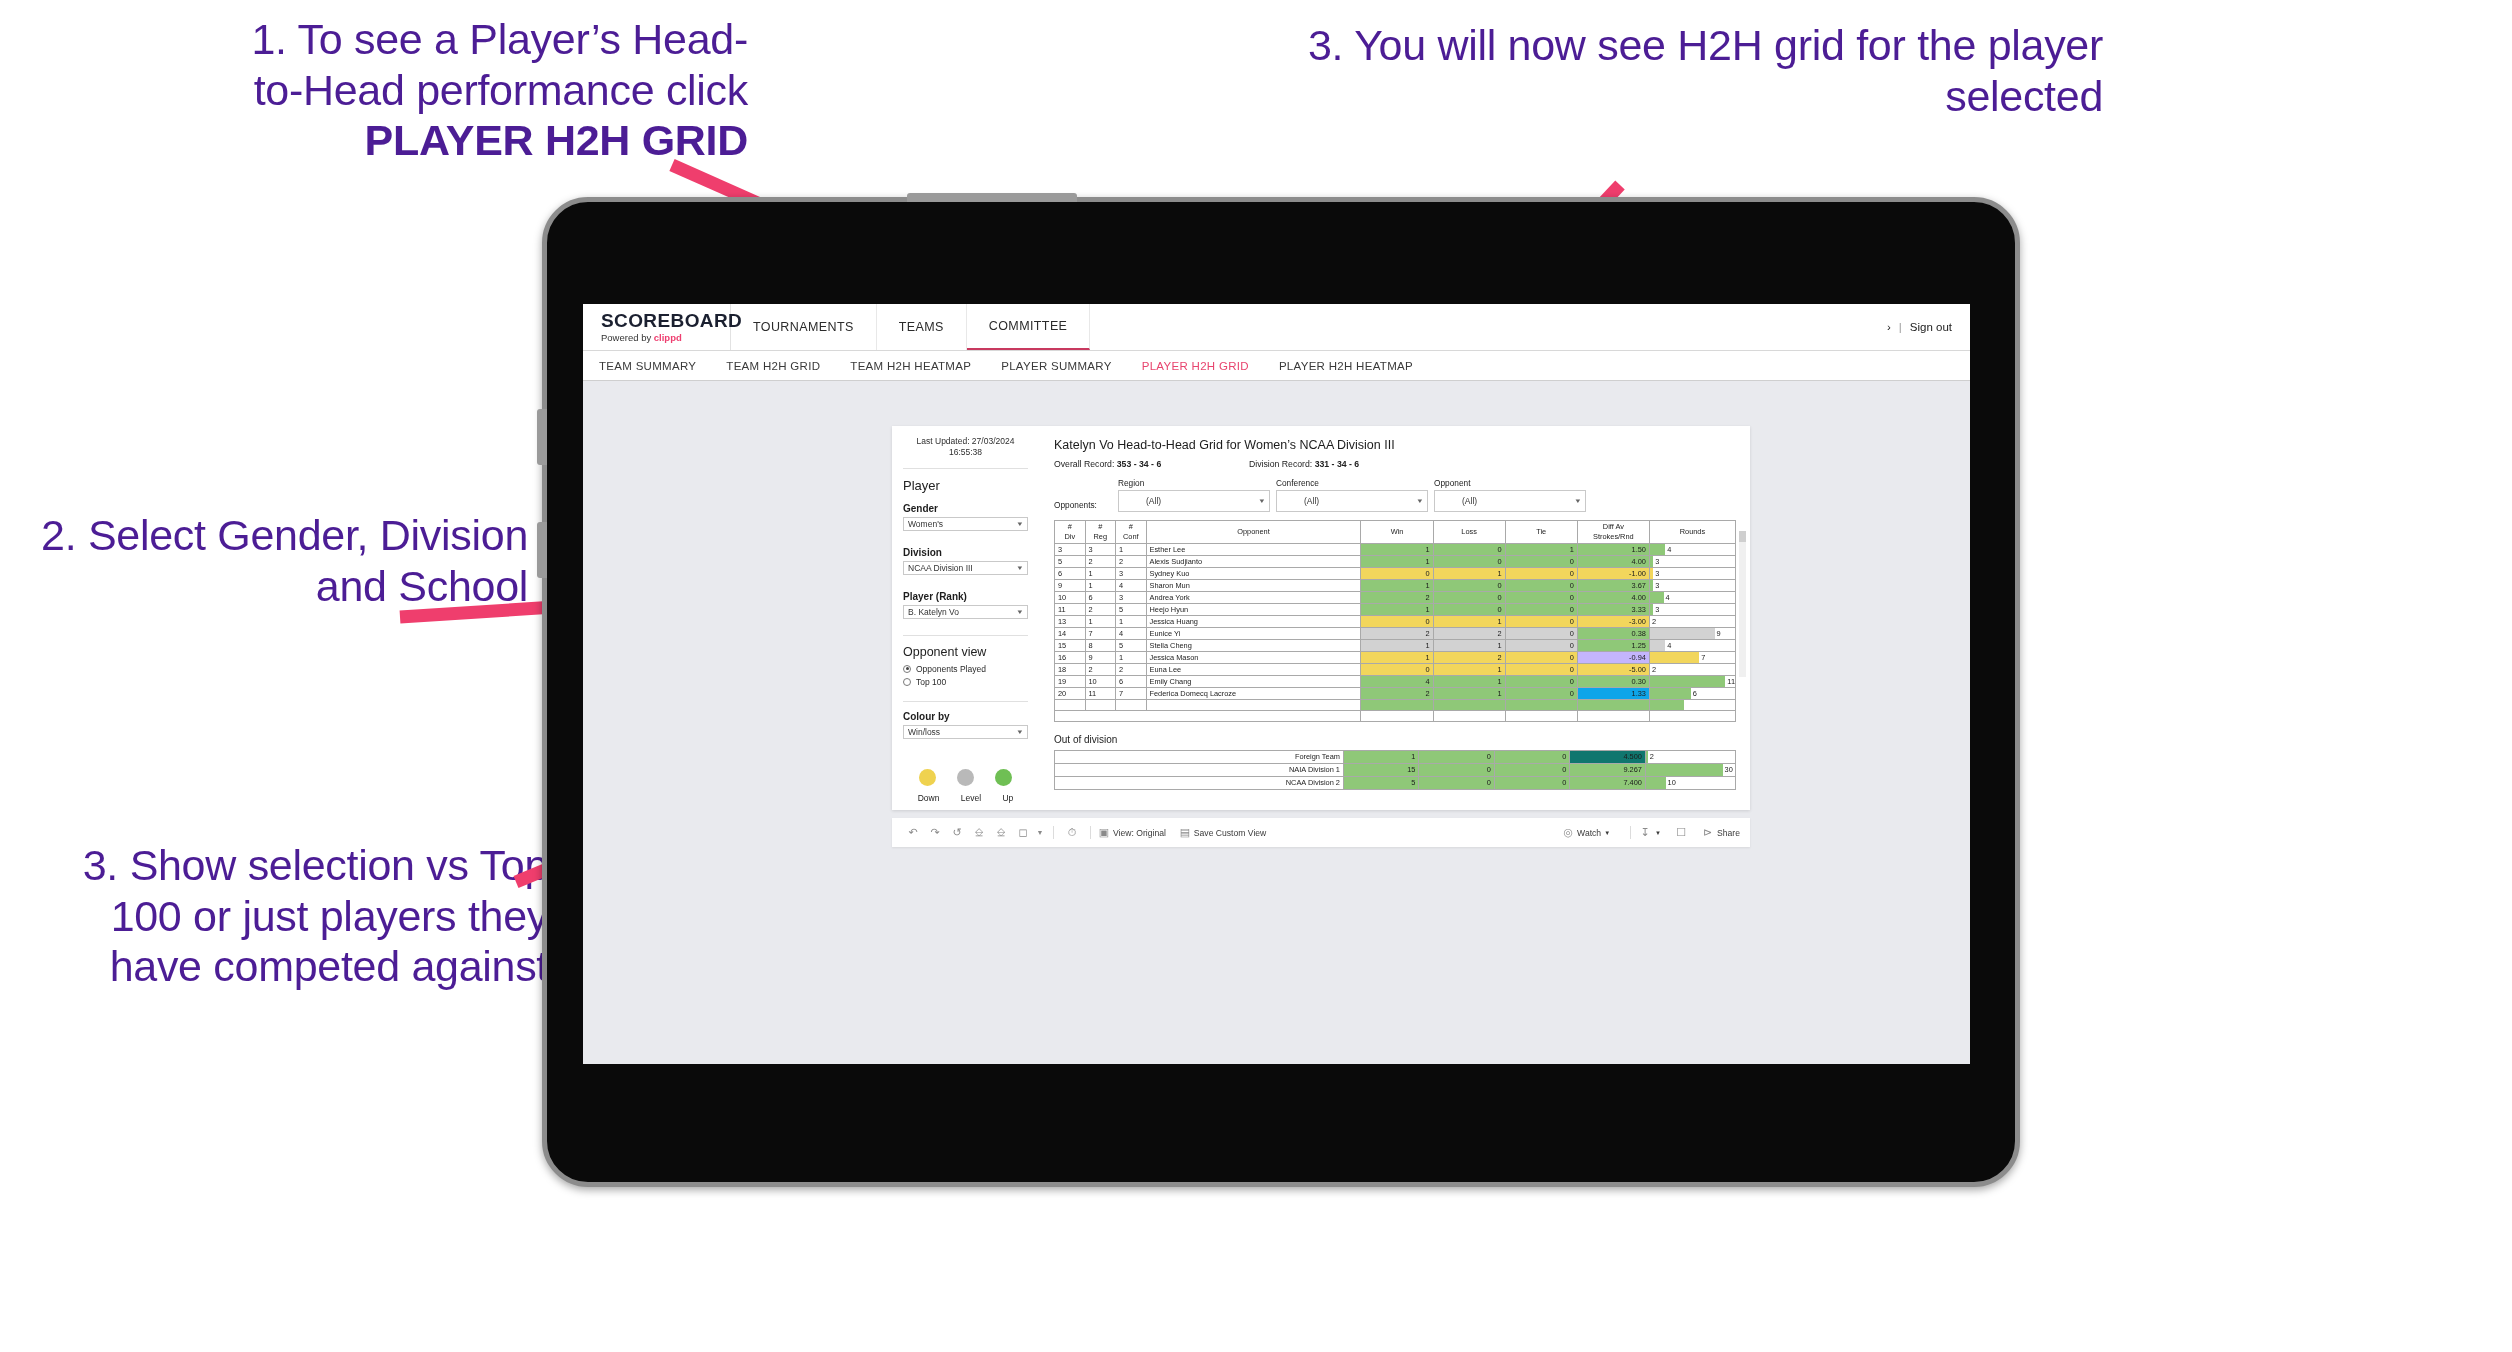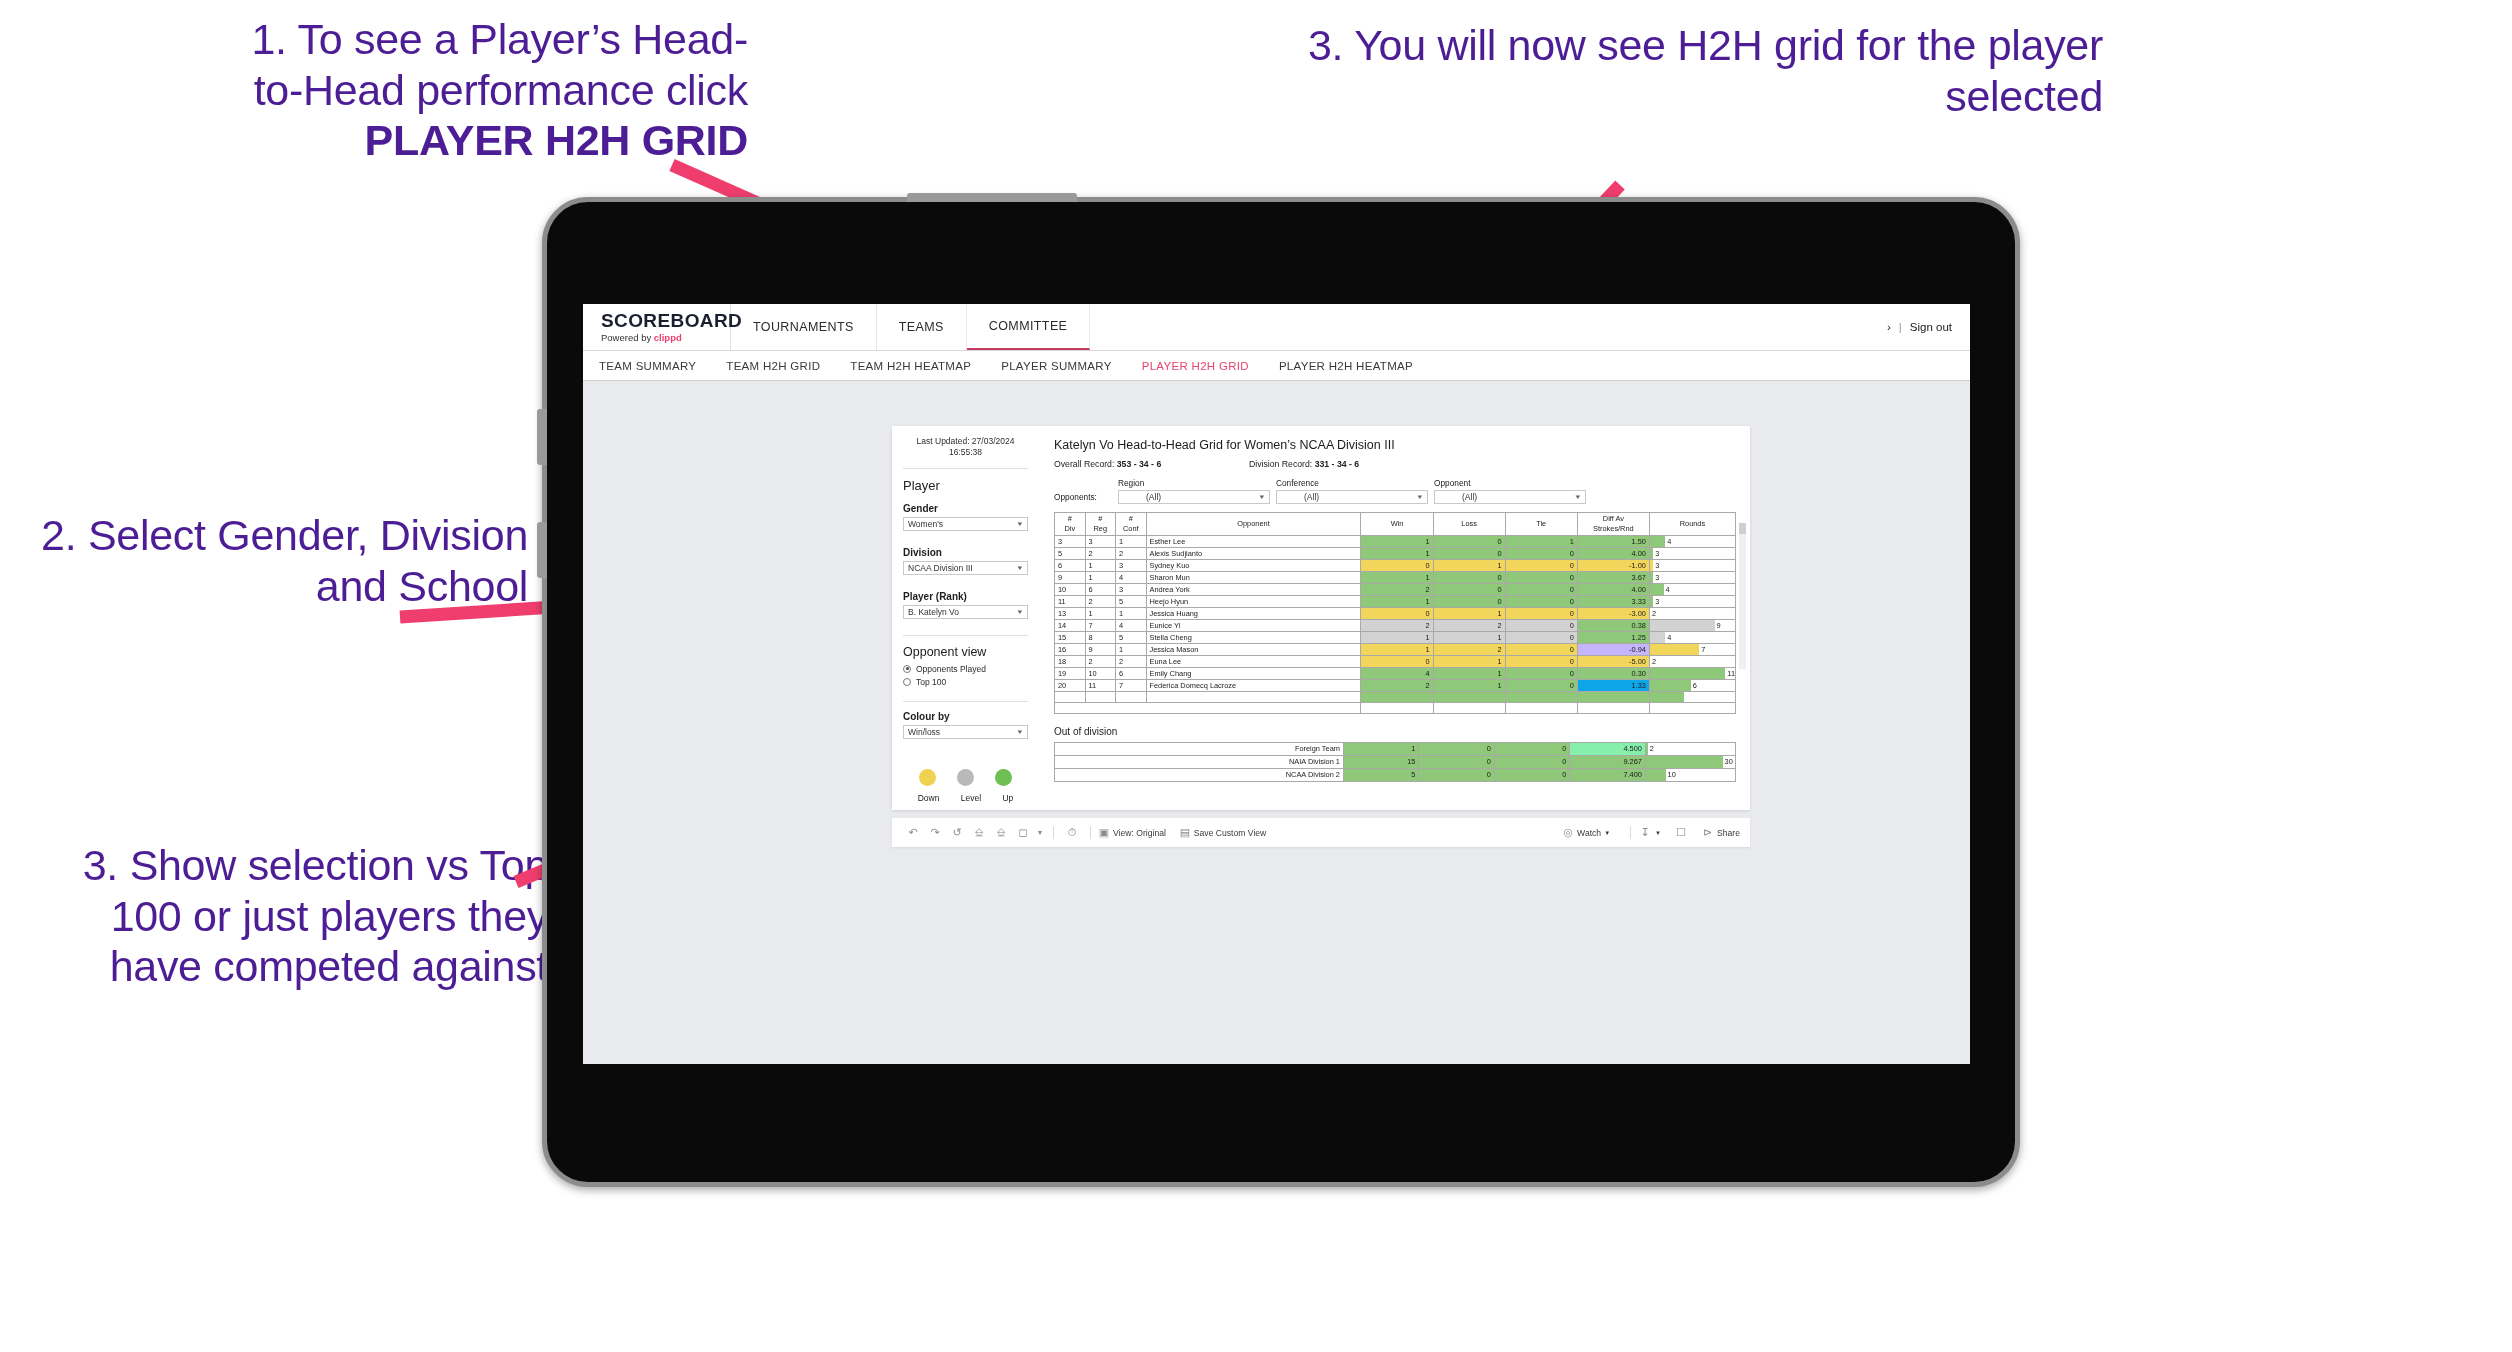--- a/index.html
+++ b/index.html
@@ -143,21 +143,21 @@
   .viz-main { flex:1; padding: 12px 14px 0 14px; position:relative; }
   .viz-title { font-size:12.5px; color:#1c1c1c; }
   .records { display:flex; margin-top: 7px; font-size:8.7px; color:#222; }
   .records .rec1 { width: 195px; }
   .records b { font-weight:700; }
 
   .filters { display:flex; align-items:flex-end; margin-top: 9px; gap: 6px; }
   .filters .flabel-inline { font-size:8.3px; color:#222; padding-bottom:2px; width: 58px; }
   .fgroup { display:flex; flex-direction:column; }
   .fgroup .cap { font-size:8.3px; color:#222; margin-bottom:2px; }
-  .fgroup .ddl { width: 152px; height:14px;padding-left:27px; }
+  .fgroup .ddl { width: 152px; height:22px;padding-left:27px; }
 
   
   .tbl-wrap { margin-top: 8px; position:relative; }
   table.h2h { border-collapse: collapse; width: 100%; table-layout: fixed; }
   table.h2h th, table.h2h td {
     border:1px solid #a9a9a9; font-size:7.4px; color:#1b1b1b;
     padding:0 3px; height:11px; line-height:11px;
   }
   table.h2h th { font-weight:400; text-align:center; height:23px; line-height:10px; vertical-align:middle; }
   .c-div, .c-reg, .c-conf { width: 22px; text-align:left; }
@@ -648,21 +648,21 @@
               <col style="width:52px">
                 <col style="width:52px">
                 <col style="width:62px">
             </colgroup>
             <tbody id="ood-body">
                 <tr>
                   <td style="text-align: right;">Foreign Team</td>
                   <td style="background: rgb(143, 200, 120); text-align: right;">1</td>
                   <td style="background: rgb(143, 200, 120); text-align: right;">0</td>
                   <td style="background: rgb(143, 200, 120); text-align: right;">0</td>
-                  <td style="background: #86efac; text-align: right;">4.500</td>
+                  <td style="background: #0f766e; text-align: right;">4.500</td>
                   <td style="padding: 0px;">
                     <div style="display: flex; align-items: center; height: 12px;">
                       <div style="height: 12px; width: 2%; background: rgb(143, 200, 120);"></div>
                       <div style="font-size: 7.4px; padding-left: 2px;">2</div>
                     </div>
                   </td>
                 </tr>
                 <tr>
                   <td style="text-align: right;">NAIA Division 1</td>
                   <td style="background: rgb(143, 200, 120); text-align: right;">15</td>

